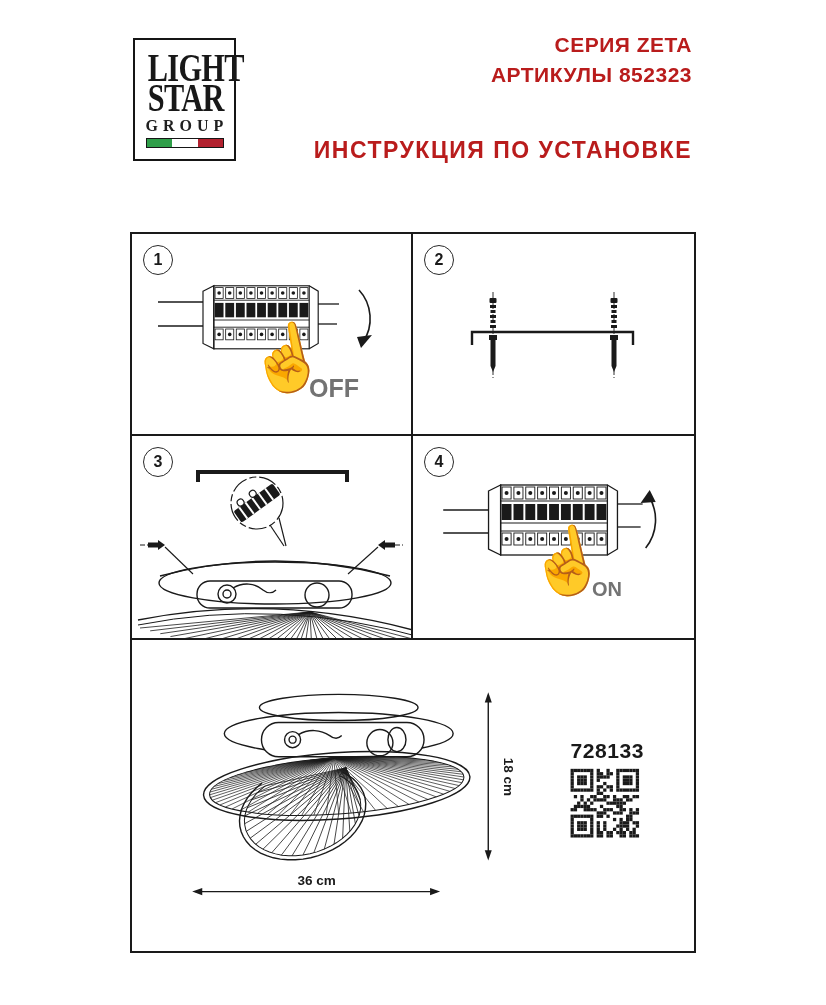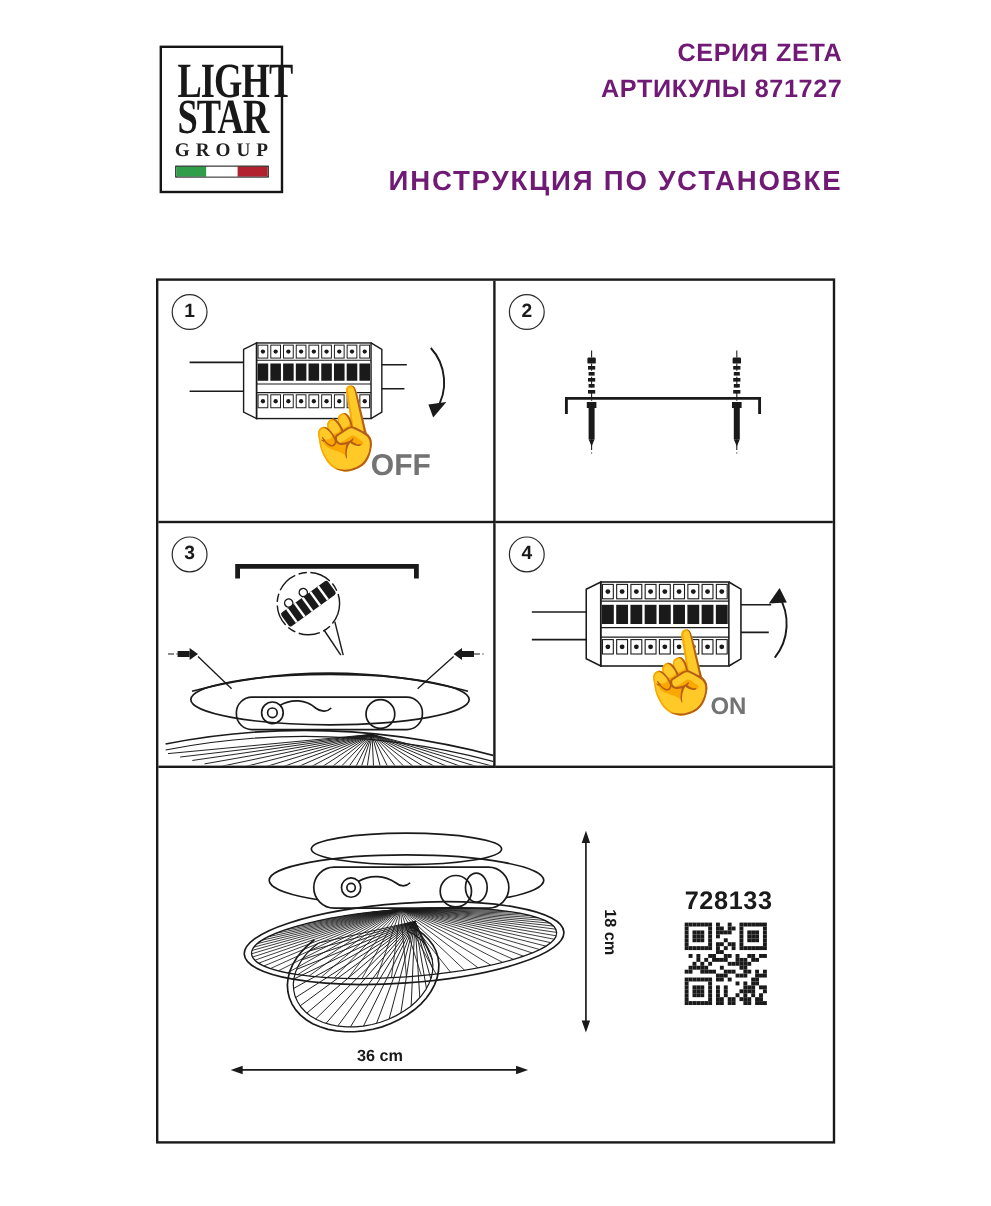--- a/index.html
+++ b/index.html
@@ -14,21 +14,21 @@
              transform:scaleX(.74);transform-origin:50% 50%;}
   .logo-words{position:absolute;top:12px;left:0;right:0;}
   .logo-group{position:absolute;top:77px;left:0;right:0;text-align:center;
               font-family:"Liberation Serif",serif;font-weight:700;font-size:16px;
               letter-spacing:5px;text-indent:5px;color:#202020;}
   .flag{position:absolute;left:11px;bottom:11px;width:76px;height:8px;
         border:1px solid #151515;display:flex;}
   .flag span{flex:1;}
   .flag .g{background:#2f9e49;} .flag .w{background:#ffffff;} .flag .r{background:#b2212f;}
 
-  .head-text{position:absolute;right:124px;top:33px;text-align:right;color:#701a75;}
+  .head-text{position:absolute;right:134px;top:33px;text-align:right;color:#b91c1c;}
   .series{font-size:21px;font-weight:700;letter-spacing:.5px;}
   .articles{font-size:21px;font-weight:700;letter-spacing:.5px;margin-top:6px;}
   .instr{font-size:23px;font-weight:700;letter-spacing:1.5px;line-height:30px;margin-top:48px;}
 
   
   .grid{position:absolute;left:130px;top:232px;width:566px;height:721px;
         border:2px solid #1a1a1a;box-sizing:border-box;}
   .panel{position:absolute;box-sizing:border-box;}
   .p1{left:0;top:0;width:281px;height:202px;border-right:2px solid #1a1a1a;border-bottom:2px solid #1a1a1a;}
   .p2{left:281px;top:0;width:281px;height:202px;border-bottom:2px solid #1a1a1a;}
@@ -62,21 +62,21 @@
     <div class="logo-group">GROUP</div>
     <div class="flag">
       <span class="g"></span>
       <span class="w"></span>
       <span class="r"></span>
     </div>
   </div>
 
   <div class="head-text">
     <div class="series">СЕРИЯ ZETA</div>
-    <div class="articles">АРТИКУЛЫ 871727</div>
+    <div class="articles">АРТИКУЛЫ 852323</div>
     <div class="instr">
       <div>ИНСТРУКЦИЯ ПО УСТАНОВКЕ</div>
     </div>
   </div>
 
   <div class="grid">
 
     <div class="panel p1">
       <div class="step-badge">
         <span>1</span>

